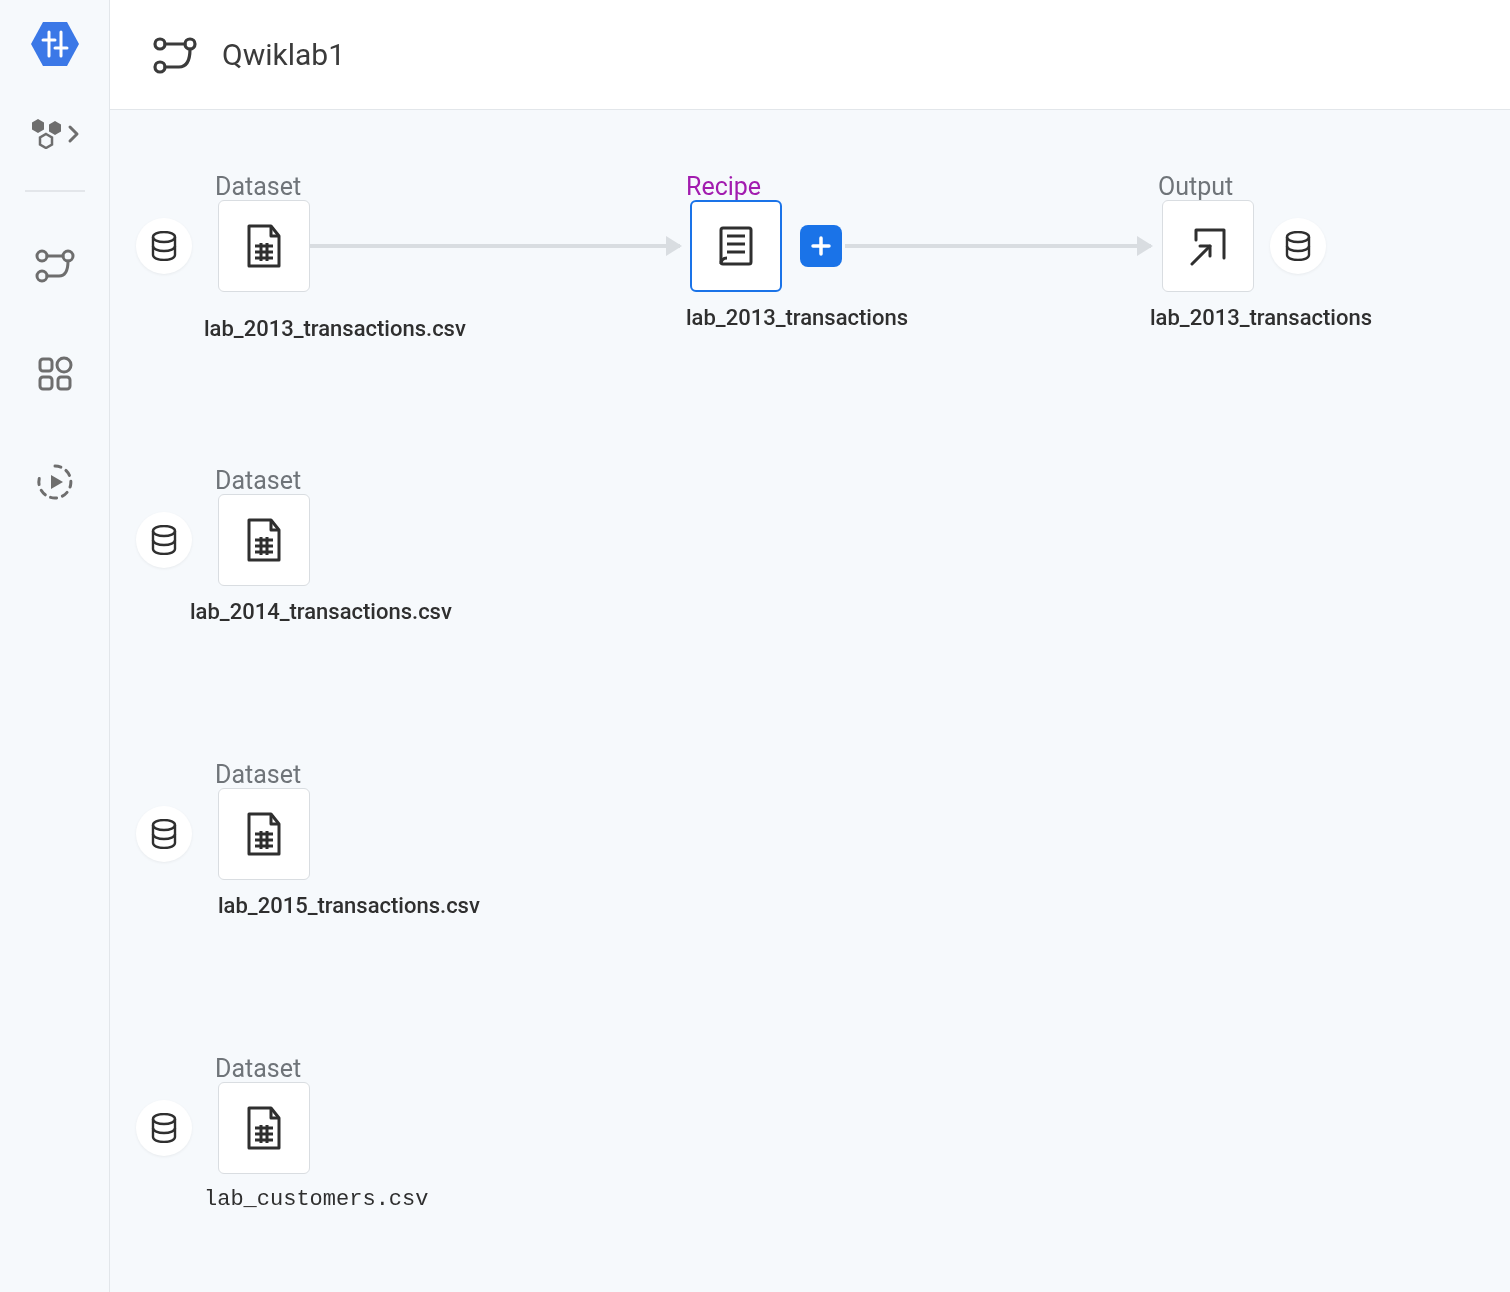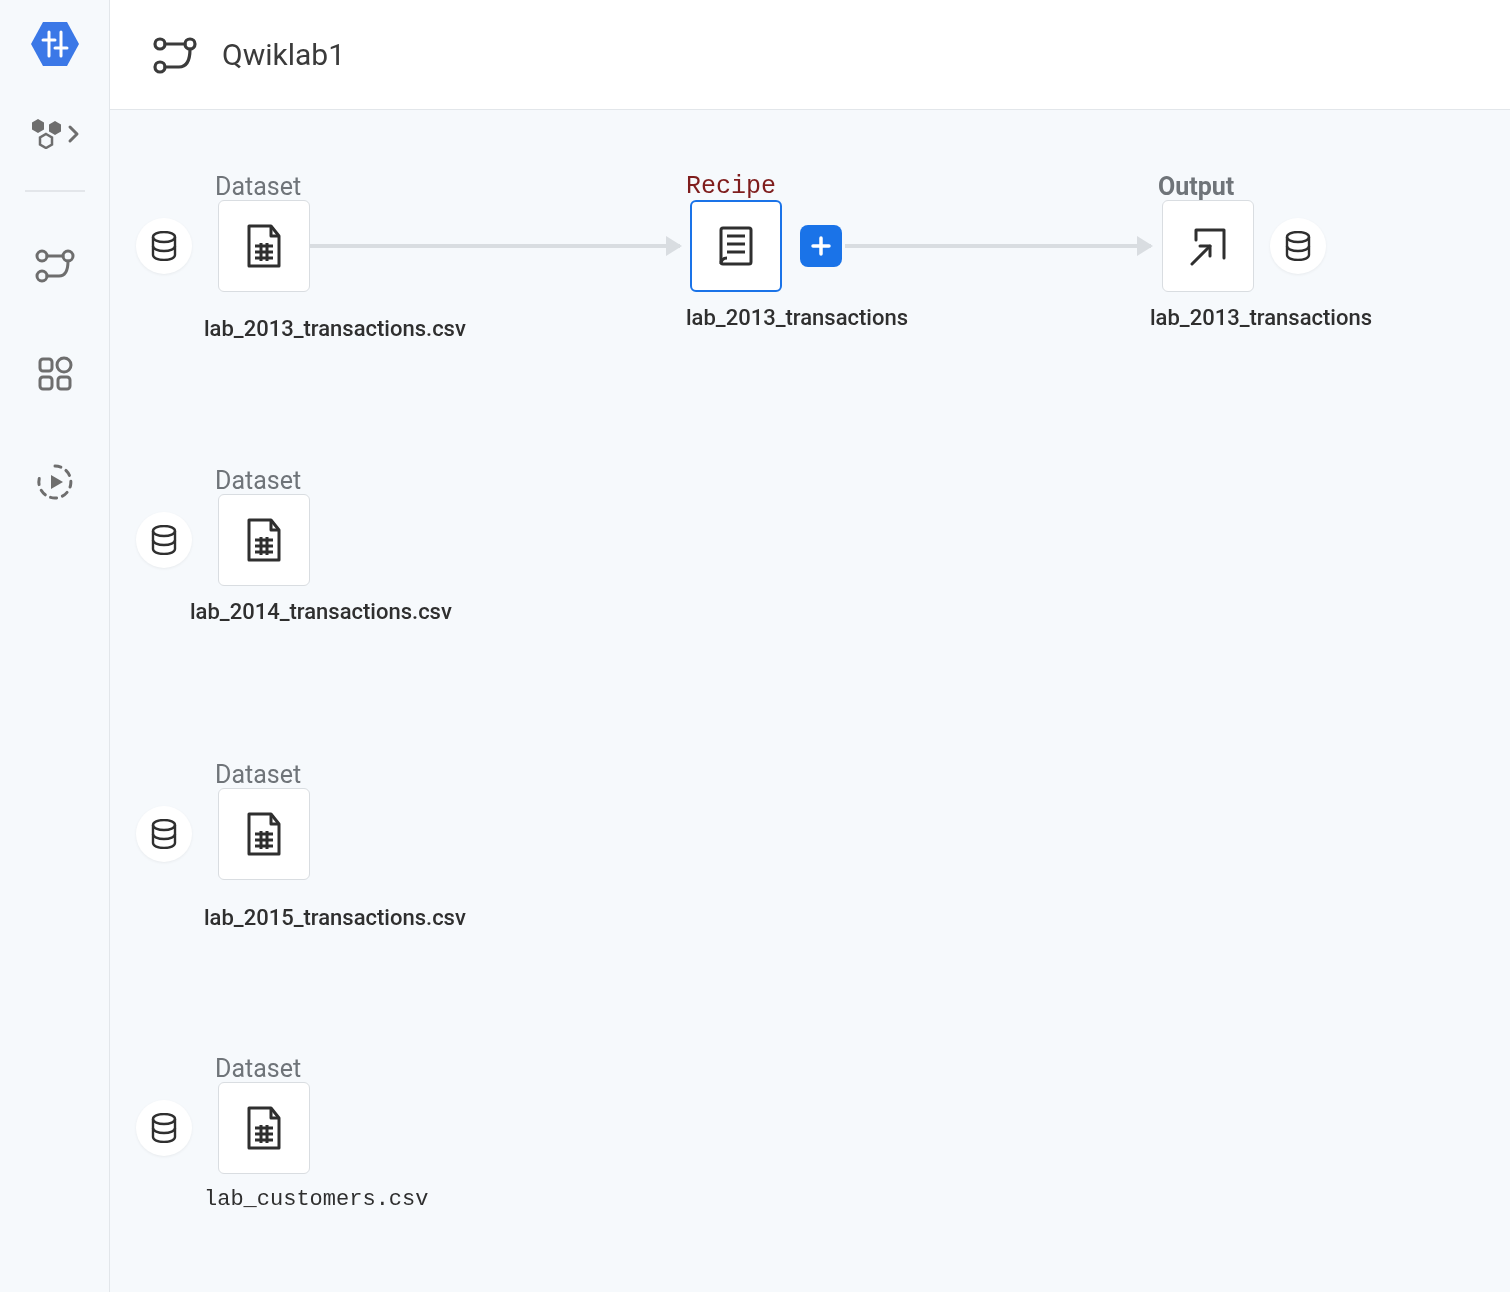--- a/index.html
+++ b/index.html
@@ -98,21 +98,21 @@
     font-weight:500;
     color:#2f2f2f;
     white-space:nowrap;
   }
   .section-label{
     position:absolute;
     font-size:25px;
     color:#6f7479;
     font-weight:400;
   }
-  .section-label.recipe{ color:#7f1d1d;font-family:Liberation Mono, monospace; }
+  .section-label.recipe{ color:#a21caf; }
 
   .db-circle{
     position:absolute;
     width:56px; height:56px;
     border-radius:50%;
     background:#ffffff;
     display:flex; align-items:center; justify-content:center;
     box-shadow:0 1px 3px rgba(0,0,0,0.06);
   }
 
@@ -213,21 +213,21 @@
       <line x1="13" y1="9" x2="33" y2="9"></line>
     </svg>
   </span>
   <span class="title">Qwiklab1</span>
 </div>
 
 <div class="canvas">
 
   <div class="section-label" style="left:105px; top:62px;">Dataset</div>
   <div class="section-label recipe" style="left:576px; top:62px;">Recipe</div>
-  <div class="section-label" style="left:1048px; top:62px;font-weight:bold;">Output</div>
+  <div class="section-label" style="left:1048px; top:62px;">Output</div>
 
   <div class="db-circle" style="left:26px; top:108px;">
     <svg width="28" height="30" viewBox="0 0 28 30" stroke="#2f2f2f" fill="none" stroke-width="2.4">
       <ellipse cx="14" cy="6" rx="11" ry="5"></ellipse>
       <path d="M3 6 V24 a11 5 0 0 0 22 0 V6"></path>
       <path d="M3 15 a11 5 0 0 0 22 0"></path>
     </svg>
   </div>
 
   <div class="node" style="left:108px; top:90px;">
@@ -325,21 +325,21 @@
         <path d="M6 4 H28 L36 14 V44 H6 Z"></path>
           <path d="M28 4 V14 H36"></path>
         <line x1="12" y1="24" x2="30" y2="24"></line>
           <line x1="12" y1="30" x2="30" y2="30"></line>
           <line x1="12" y1="36" x2="30" y2="36"></line>
         <line x1="18" y1="21" x2="18" y2="39"></line>
           <line x1="24" y1="21" x2="24" y2="39"></line>
       </svg>
     </div>
   </div>
-  <div class="node-label" style="left:94px; top:783px;margin-top:12px;">lab_2015_transactions.csv</div>
+  <div class="node-label" style="left:108px; top:783px;">lab_2015_transactions.csv</div>
 
   <div class="section-label" style="left:105px; top:944px;">Dataset</div>
   <div class="db-circle" style="left:26px; top:990px;">
     <svg width="28" height="30" viewBox="0 0 28 30" stroke="#2f2f2f" fill="none" stroke-width="2.4">
       <ellipse cx="14" cy="6" rx="11" ry="5"></ellipse>
         <path d="M3 6 V24 a11 5 0 0 0 22 0 V6"></path>
         <path d="M3 15 a11 5 0 0 0 22 0"></path>
     </svg>
   </div>
   <div class="node" style="left:108px; top:972px;">

